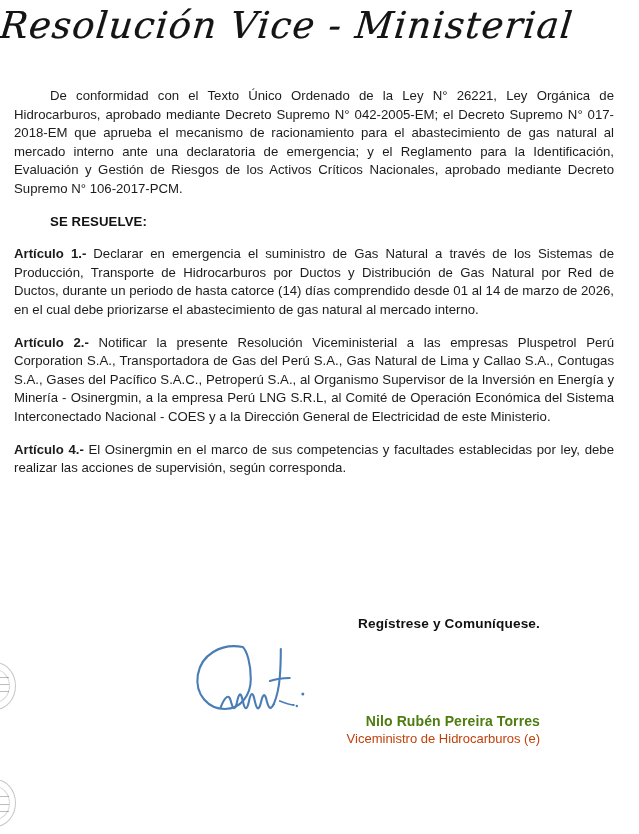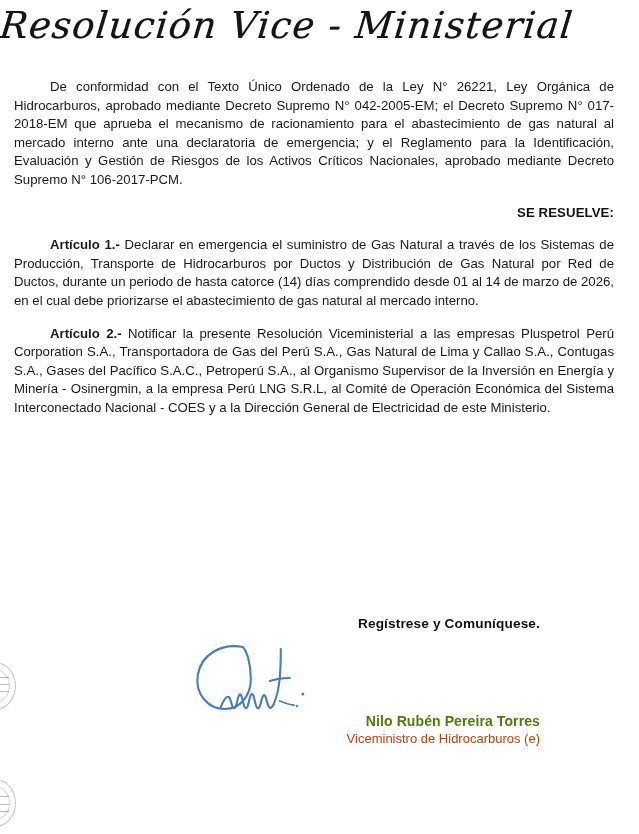--- a/index.html
+++ b/index.html
@@ -35,21 +35,21 @@
     color: #141414;
     white-space: nowrap;
     transform: skewX(-6deg);
     text-shadow: 0.4px 0 0 rgba(0,0,0,0.55);
   }
 
   
   .body-area {
     position: absolute;
     left: 14px;
-    top: 78px;
+    top: 87px;
     width: 600px;
   }
   p.para {
     margin: 0 0 14px 0;
     font-size: 13.2px;
     line-height: 18.6px;
     text-align: justify;
     text-justify: inter-word;
     color: #1c1c1c;
     -webkit-hyphens: none;
@@ -59,27 +59,26 @@
     text-indent: 36px;
   }
   .sub-head {
     margin: 0 0 14px 0;
     padding-left: 36px;
     font-size: 13.2px;
     line-height: 18.6px;
     font-weight: bold;
     letter-spacing: 0.1px;
     color: #111111;
-    text-align: right;
   }
   .art-label {
     font-weight: bold;
   }
   .para.art { text-indent: 0; }
-  .para.art .lead { margin-left: 36px; }
+  .para.art .lead { }
 
   
   .sig-block {
     position: absolute;
     left: 60px;
     top: 616px;
     width: 480px;
     text-align: right;
   }
   .sig-greeting {
@@ -155,20 +154,21 @@
 
     <p class="para indent">De conformidad con el Texto Único Ordenado de la Ley N° 26221, Ley Orgánica de Hidrocarburos, aprobado mediante Decreto Supremo N° 042-2005-EM; el Decreto Supremo N° 017-2018-EM que aprueba el mecanismo de racionamiento para el abastecimiento de gas natural al mercado interno ante una declaratoria de emergencia; y el Reglamento para la Identificación, Evaluación y Gestión de Riesgos de los Activos Críticos Nacionales, aprobado mediante Decreto Supremo N° 106-2017-PCM.</p>
 
     <div class="sub-head">SE RESUELVE:</div>
 
     <p class="para art"><span class="art-label lead">Artículo 1.-</span><span> Declarar en emergencia el suministro de Gas Natural a través de los Sistemas de Producción, Transporte de Hidrocarburos por Ductos y Distribución de Gas Natural por Red de Ductos, durante un periodo de hasta catorce (14) días comprendido desde 01 al 14 de marzo de 2026, en el cual debe priorizarse el abastecimiento de gas natural al mercado interno.</span></p>
 
     <p class="para art"><span class="art-label lead">Artículo 2.-</span><span> Notificar la presente Resolución Viceministerial a las empresas Pluspetrol Perú Corporation S.A., Transportadora de Gas del Perú S.A., Gas Natural de Lima y Callao S.A., Contugas S.A., Gases del Pacífico S.A.C., Petroperú S.A., al Organismo Supervisor de la Inversión en Energía y Minería - Osinergmin, a la empresa Perú LNG S.R.L, al Comité de Operación Económica del Sistema Interconectado Nacional - COES y a la Dirección General de Electricidad de este Ministerio.</span></p>
 
 
+    <p class="para art"><span class="art-label lead">Artículo 4.-</span><span> El Osinergmin en el marco de sus competencias y facultades establecidas por ley, debe realizar las acciones de supervisión, según corresponda.</span></p>
 
   </div>
 
   <div class="sig-block">
 
     <div class="sig-greeting">Regístrese y Comuníquese.</div>
 
     <div class="sig-wrap">
       <svg class="sig-svg" width="210" height="84" viewBox="0 0 210 84">
         <g fill="none" stroke="#4a7db5" stroke-linecap="round" stroke-linejoin="round">

